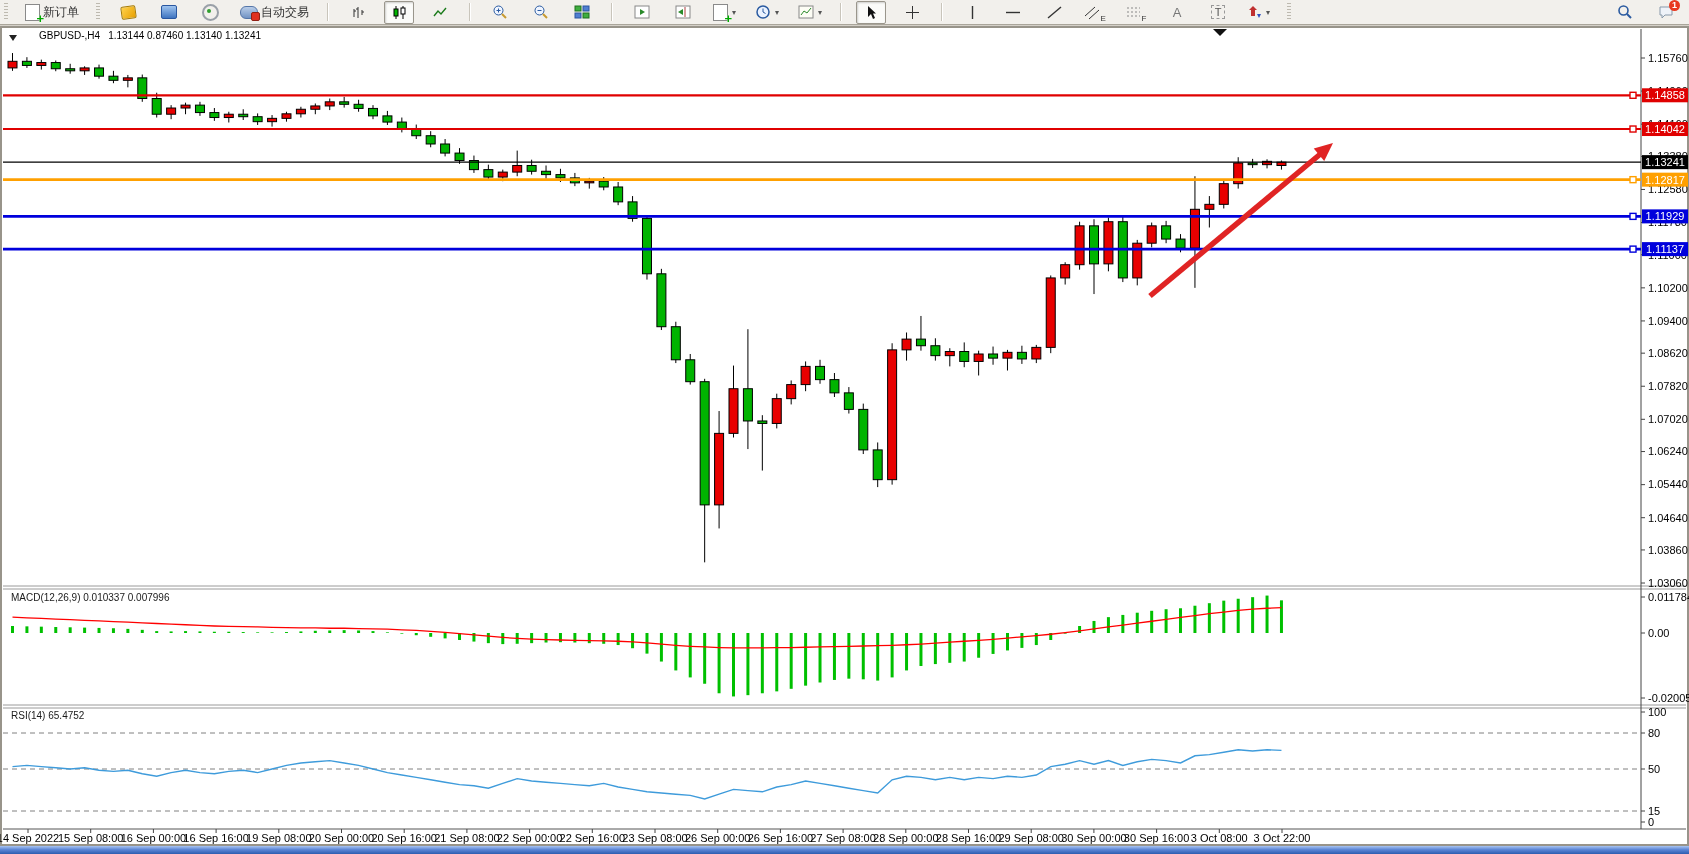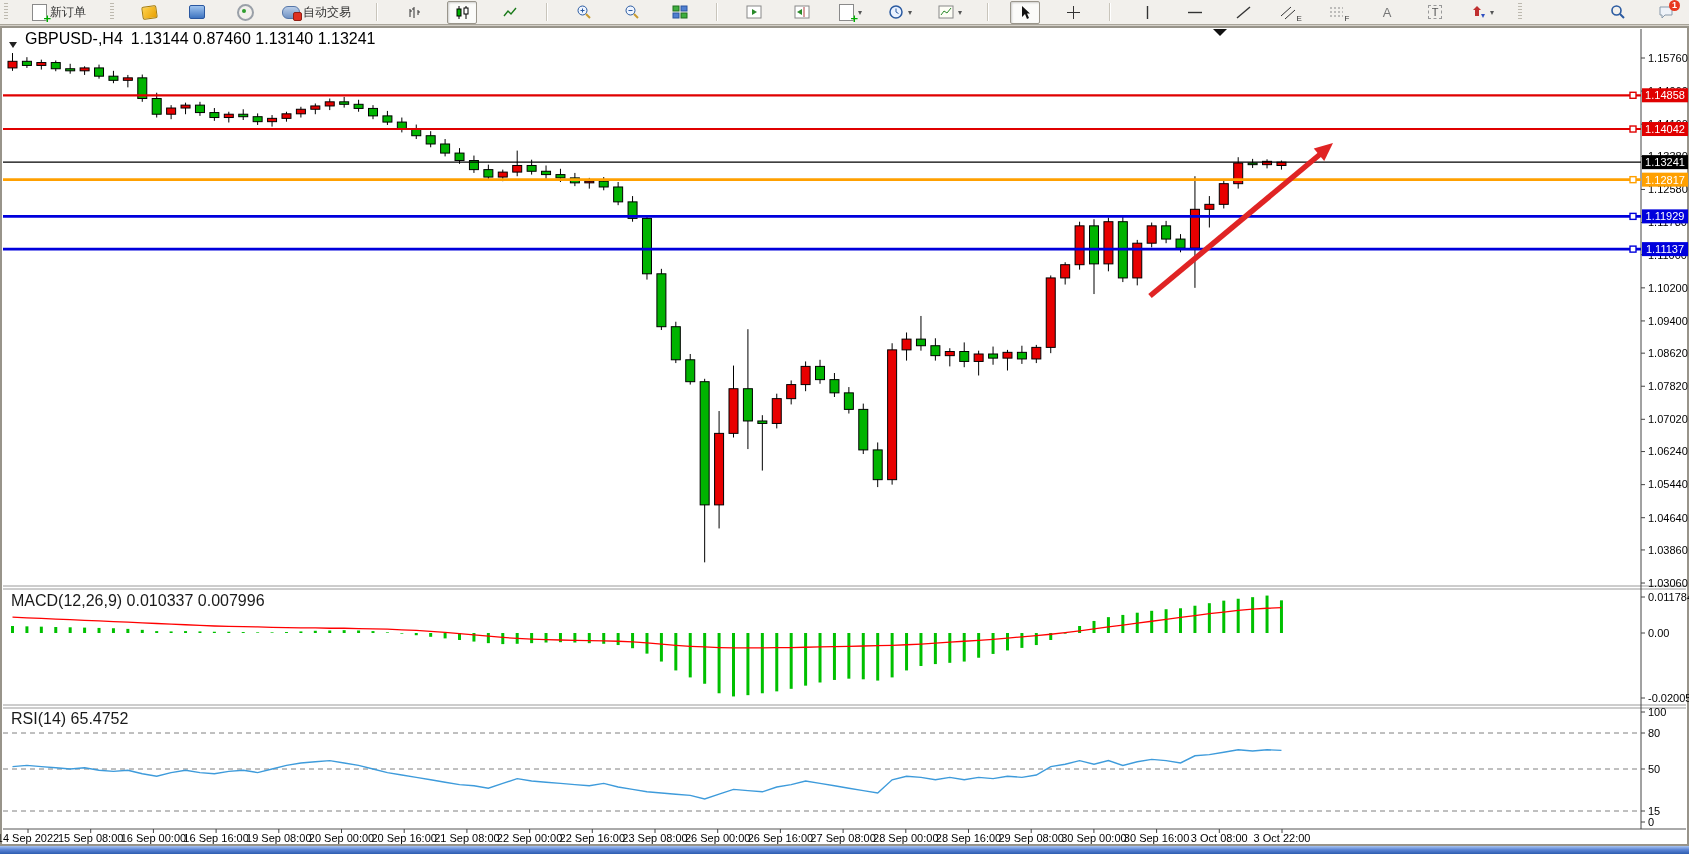--- a/index.html
+++ b/index.html
@@ -1,20 +1,20 @@
 <!DOCTYPE html>
 <html><head>
 <meta charset="utf-8">
 <style>
   html,body{margin:0;padding:0;background:#d4d0c8;}
   body{width:1689px;height:854px;position:relative;overflow:hidden;
        font-family:"Liberation Sans","DejaVu Sans",sans-serif;-webkit-font-smoothing:antialiased;}
   
   .toolbar{position:absolute;left:0;top:0;width:1689px;height:25px;background:#f2f0ec;
-           border-bottom:1px solid #a9a59a;display:flex;align-items:center;padding:0 2px;box-sizing:border-box;gap:18px;z-index:30;}
+           border-bottom:1px solid #a9a59a;display:flex;align-items:center;padding:0 2px;box-sizing:border-box;gap:11px;z-index:30;}
   .tbtn{height:21px;min-width:22px;display:flex;align-items:center;justify-content:center;gap:3px;
         padding:0 3px;border:1px solid transparent;border-radius:2px;color:#333;font-size:12px;}
   .tbtn.pressed{border:1px solid #9a968c;background:#fbfbf9;box-shadow:inset 1px 1px 2px rgba(0,0,0,.18);}
   .tsep{width:1px;height:18px;background:#c9c5bb;border-right:1px solid #fff;margin:0 3px;}
   .tgrip{width:4px;height:18px;margin:0 2px;background:repeating-linear-gradient(180deg,#bdb9af 0 1px,transparent 1px 3px);}
   .tf-btn{height:20px;min-width:24px;display:flex;align-items:center;justify-content:center;
           font-size:11px;color:#444;border:1px solid transparent;padding:0 2px;}
   .tf-btn.pressed{border:1px solid #9a968c;background:#fdfdfc;box-shadow:inset 1px 1px 2px rgba(0,0,0,.18);}
   .caret::after{content:"▾";font-size:8px;color:#555;margin-left:1px;}
   .spacer{flex:1;}
@@ -26,23 +26,23 @@
   .ic-mon{width:14px;height:12px;background:linear-gradient(180deg,#9fc4ef,#3f74c0);border:1px solid #2a57a0;border-radius:2px;}
   .ic-sig{width:13px;height:13px;border:2px solid #9aa0a8;border-radius:50%;}
   .ic-sig::after{content:"";position:absolute;left:3.5px;top:3.5px;width:4px;height:4px;border-radius:50%;background:#2e9e2e;}
   .ic-cloud{width:16px;height:11px;background:linear-gradient(180deg,#b9cde8,#7193c4);border:1px solid #5576a8;border-radius:6px;}
   .ic-cloud::after{content:"";position:absolute;right:-3px;bottom:-3px;width:7px;height:7px;background:#e03020;border-radius:2px;border:1px solid #902015;}
   .badge{position:absolute;right:-6px;top:-5px;background:#e8381f;color:#fff;font-size:9px;line-height:11px;
          min-width:11px;height:11px;border-radius:6px;text-align:center;font-weight:bold;}
   
   .chart-window{position:absolute;left:0;top:26px;width:1689px;height:820px;background:#fff;
                 border:2px solid #98948a;box-sizing:border-box;z-index:1;}
-  .chart-title{position:absolute;left:9px;top:30px;font-size:16px;color:#000;z-index:10;display:flex;align-items:flex-end;gap:8px;}
+  .chart-title{position:absolute;left:9px;top:30px;font-size:10px;color:#000;z-index:10;display:flex;align-items:flex-end;gap:22px;}
   .collapse-tri{width:0;height:0;border-left:4px solid transparent;border-right:4px solid transparent;border-top:6px solid #222;display:inline-block;}
-  .ind-label{position:absolute;font-size:16px;color:#1a1a1a;z-index:10;}
+  .ind-label{position:absolute;font-size:10px;color:#1a1a1a;z-index:10;}
   svg{position:absolute;left:0;top:0;z-index:2;}
   .statusbar{position:absolute;left:0;top:846px;width:1689px;height:8px;
              background:linear-gradient(180deg,#a8c4f2 0%,#5c86d6 45%,#2d5cb0 100%);z-index:30;}
   text{font-family:"Liberation Sans","DejaVu Sans",sans-serif;}
 </style>
 </head>
 <body>
 
 <div class="toolbar">
   <span class="tgrip"></span>

